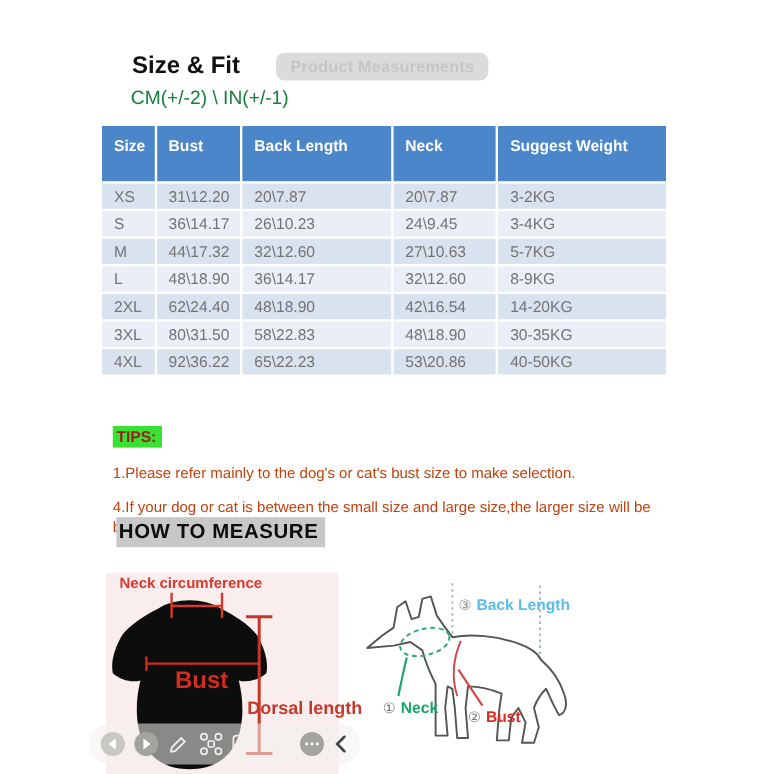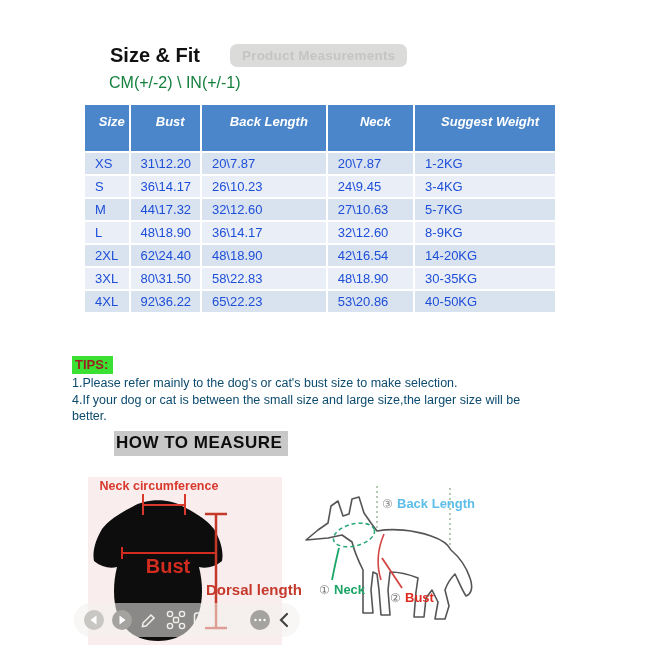--- a/index.html
+++ b/index.html
@@ -11,35 +11,35 @@
   .title-row { position:absolute; left:110px; top:44px; display:flex; align-items:center; gap:30px; }
   .page-title { font-size:20px; font-weight:bold; color:#111; }
   .badge { background:#dbdbd9; color:#c6c5c3; font-size:13.5px; padding:4px 12px;
            border-radius:7px; font-weight:bold; letter-spacing:.2px; }
   .units { position:absolute; left:109px; top:74px; font-size:16px; color:#15803d; }
 
   
   table.size-table { position:absolute; left:83px; top:103px; width:474px;
                      border-collapse:separate; border-spacing:2px; background:#fff; }
   table.size-table th { background:#4a86c9; color:#fff; font-size:13px; font-weight:bold;
-                        text-align:center; vertical-align:top; padding:9px 0 0 10px; height:46px;font-style:italic; }
-  table.size-table td { font-size:13px; color:#1d4ed8; padding:3px 0 3px 10px; height:19px; }
+                        text-align:left; vertical-align:top; padding:9px 0 0 10px; height:46px; }
+  table.size-table td { font-size:13px; color:#737373; padding:3px 0 3px 10px; height:19px; }
   table.size-table tbody tr:nth-child(odd) td  { background:#d9e2ef; }
   table.size-table tbody tr:nth-child(even) td { background:#eaeef6; }
   col.c-size{width:44px;} col.c-bust{width:70px;} col.c-back{width:128px;}
   col.c-neck{width:87px;} col.c-weight{width:145px;}
 
   
-  .tips { position:absolute; left:72px; top:355px; width:472px; }
+  .tips { position:absolute; left:94px; top:355px; width:472px; }
   .tips-label { display:inline-block; background:#3ae032; color:#9b1f1f;
                 font-size:13px; font-weight:bold; padding:1px 5px 2px 3px; }
-  .tip-line { font-size:12.5px; color:#0c4a6e; line-height:16px; margin-top:1px; }
-
-  
-  .howto { position:absolute; left:84px; top:431px;padding-left:30px; }
+  .tip-line { font-size:12.5px; color:#c2410c; line-height:16px; margin-top:13px; }
+
+  
+  .howto { position:absolute; left:67px; top:431px;padding-left:30px; }
   .howto-label { display:inline-block; background:#c8c8c8; color:#0d0d0d;
                  font-size:17px; font-weight:bold; padding:2px 6px 3px 2px; letter-spacing:.5px; }
 
   .fig { position:absolute; }
   #shirt-fig { left:88px; top:477px; }
   #dog-fig   { left:298px; top:478px; }
 
   
   .toolbar { position:absolute; left:74px; top:603px; width:226px; height:34px;
              background:rgba(242,240,237,0.55); border-radius:17px;
@@ -73,21 +73,21 @@
           <th>Neck</th>
           <th>Suggest Weight</th>
         </tr>
       </thead>
     <tbody>
         <tr>
           <td>XS</td>
           <td>31\12.20</td>
           <td>20\7.87</td>
           <td>20\7.87</td>
-          <td>1-2KG</td>
+          <td>3-2KG</td>
         </tr>
         <tr>
           <td>S</td>
           <td>36\14.17</td>
           <td>26\10.23</td>
           <td>24\9.45</td>
           <td>3-4KG</td>
         </tr>
         <tr>
           <td>M</td>

